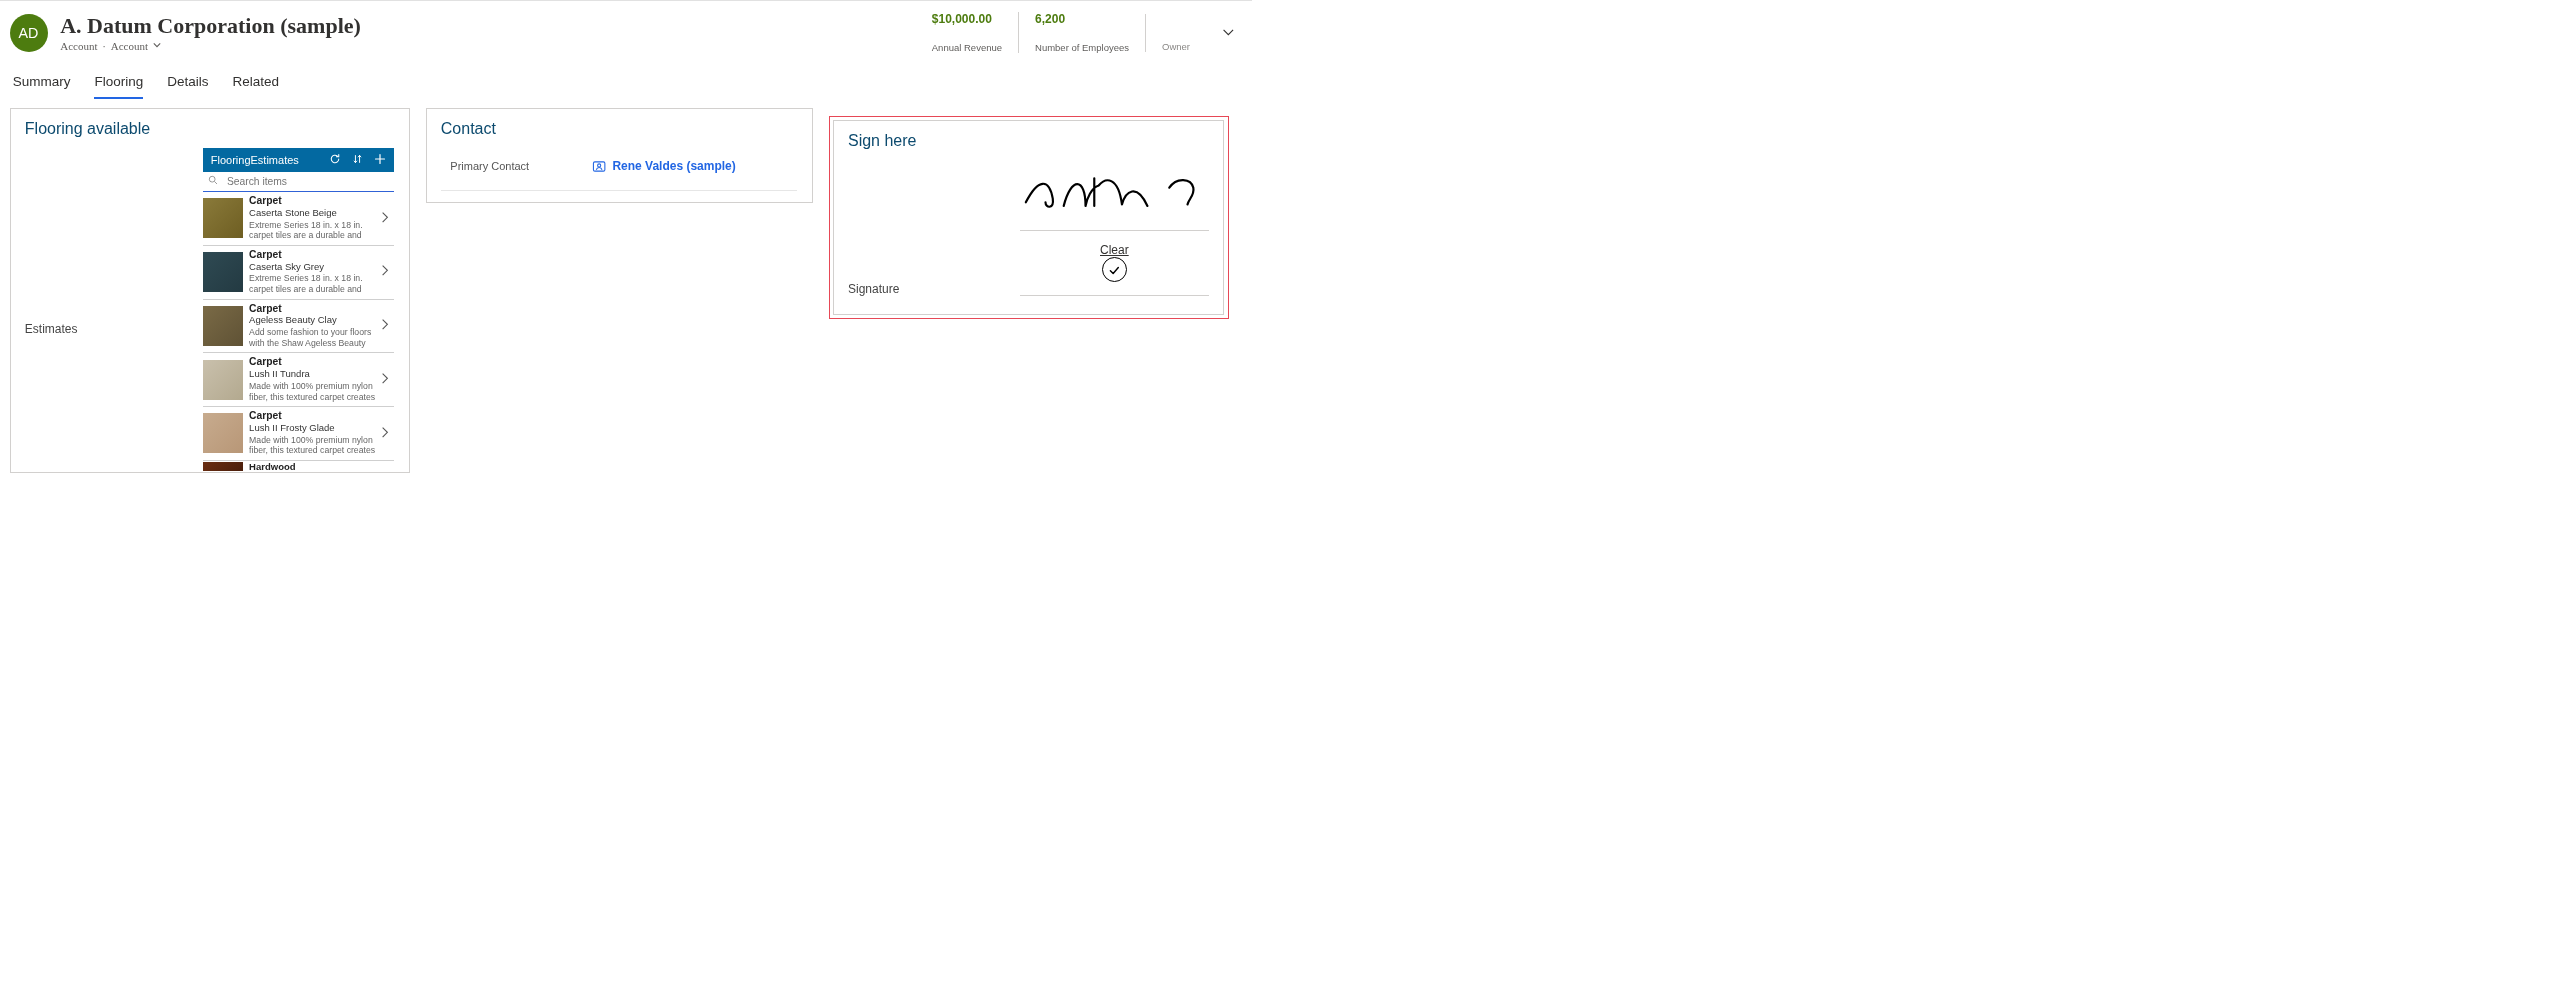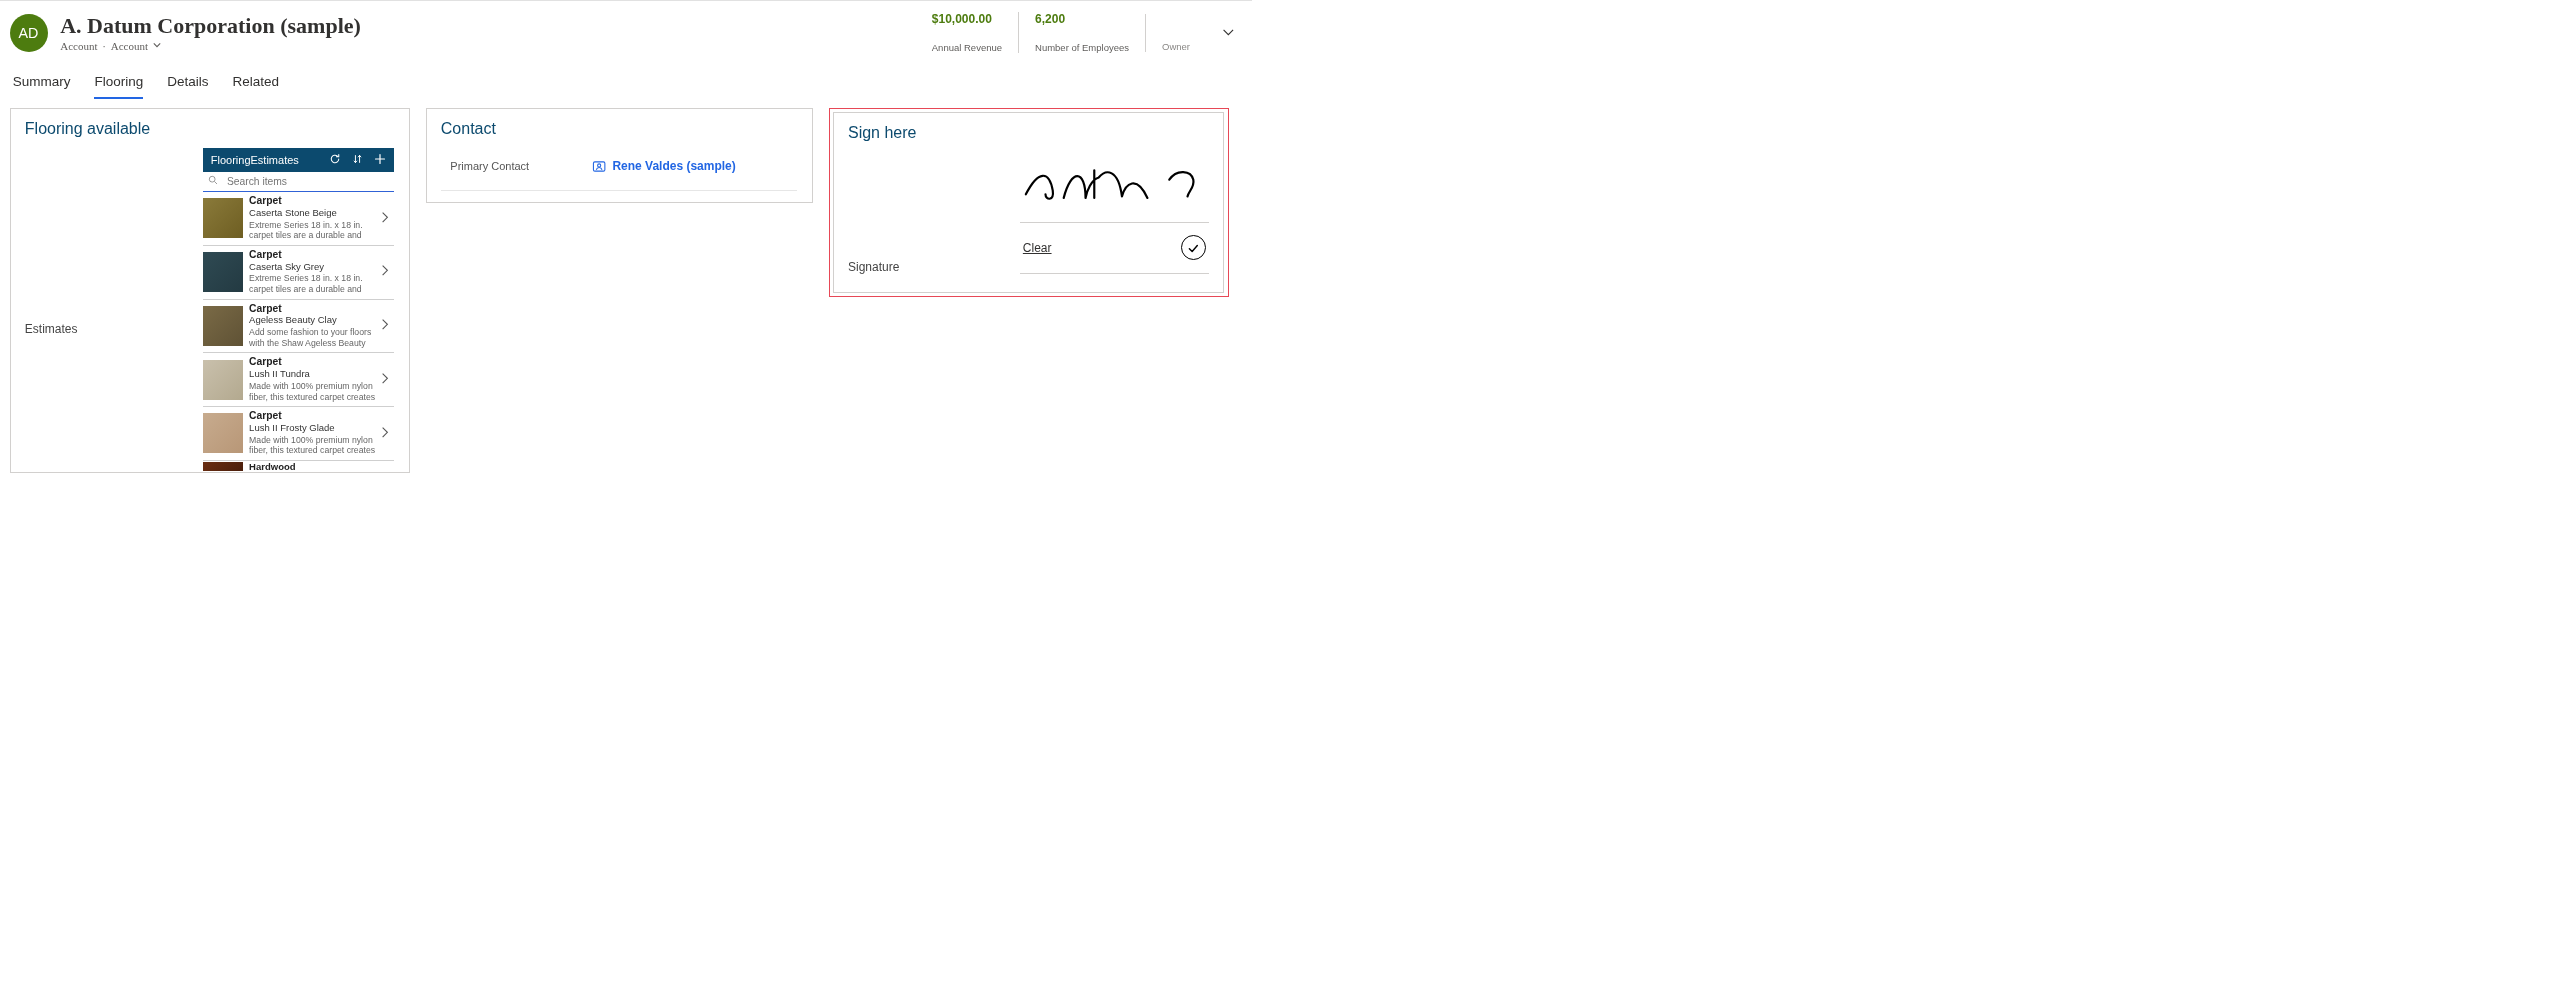--- a/index.html
+++ b/index.html
@@ -82,28 +82,28 @@
     padding: 11px 14.3px;
   }
   .card-title {
     font-size: 16px;
     font-weight: 400;
     color: #0c4a6e;
     margin-bottom: 9.5px;
   }
   .col-left { width: 400px; }
   .col-mid  { width: 387px; }
-  .col-right{ width: 400px; }
+  .col-right{ width: 400px; margin-top: 8px; }
   
   .floor-card { padding-bottom: 0; }
   .floor-body { display: flex; }
   .floor-left-col { width: 178px; padding-top: 174px; font-size: 12px; color: #444;}
   .floor-right-col { flex: 1; width: 204px;}
   .est-header {
-    background: #0c4a6e;
+    background: #0369a1;
     color: #fff;
     height: 15px;
     display: flex; align-items: center;
     padding: 12px 8px;
     font-size: 11px;
     justify-content: space-between;
   }
   .est-header-title { flex: 1; }
   .est-header-icons { display: flex; gap: 11px; font-size: 12px;}
   .est-header-icons span { cursor: pointer; line-height: 1;}
@@ -182,20 +182,21 @@
   .sig-svg {
     width: 100%; height: 71px;
     display: block;
     border-bottom: 0.8px solid #d2d0ce;
     margin-bottom: 0;
   }
   .clear-row {
     display: flex; align-items: center; justify-content: space-between;
     padding: 12.7px 3.2px;
     border-bottom: 0.8px solid #d2d0ce;
+    flex-direction: column;
   }
   .clear-link { text-decoration: underline; color: #323130; font-size: 12px; cursor: pointer;}
   .ok-circle {
     width: 25px; height: 25px;
     border: 1.6px solid #000;
     border-radius: 50%;
     display: flex; align-items: center; justify-content: center;
     cursor: pointer;
   }
 </style>

